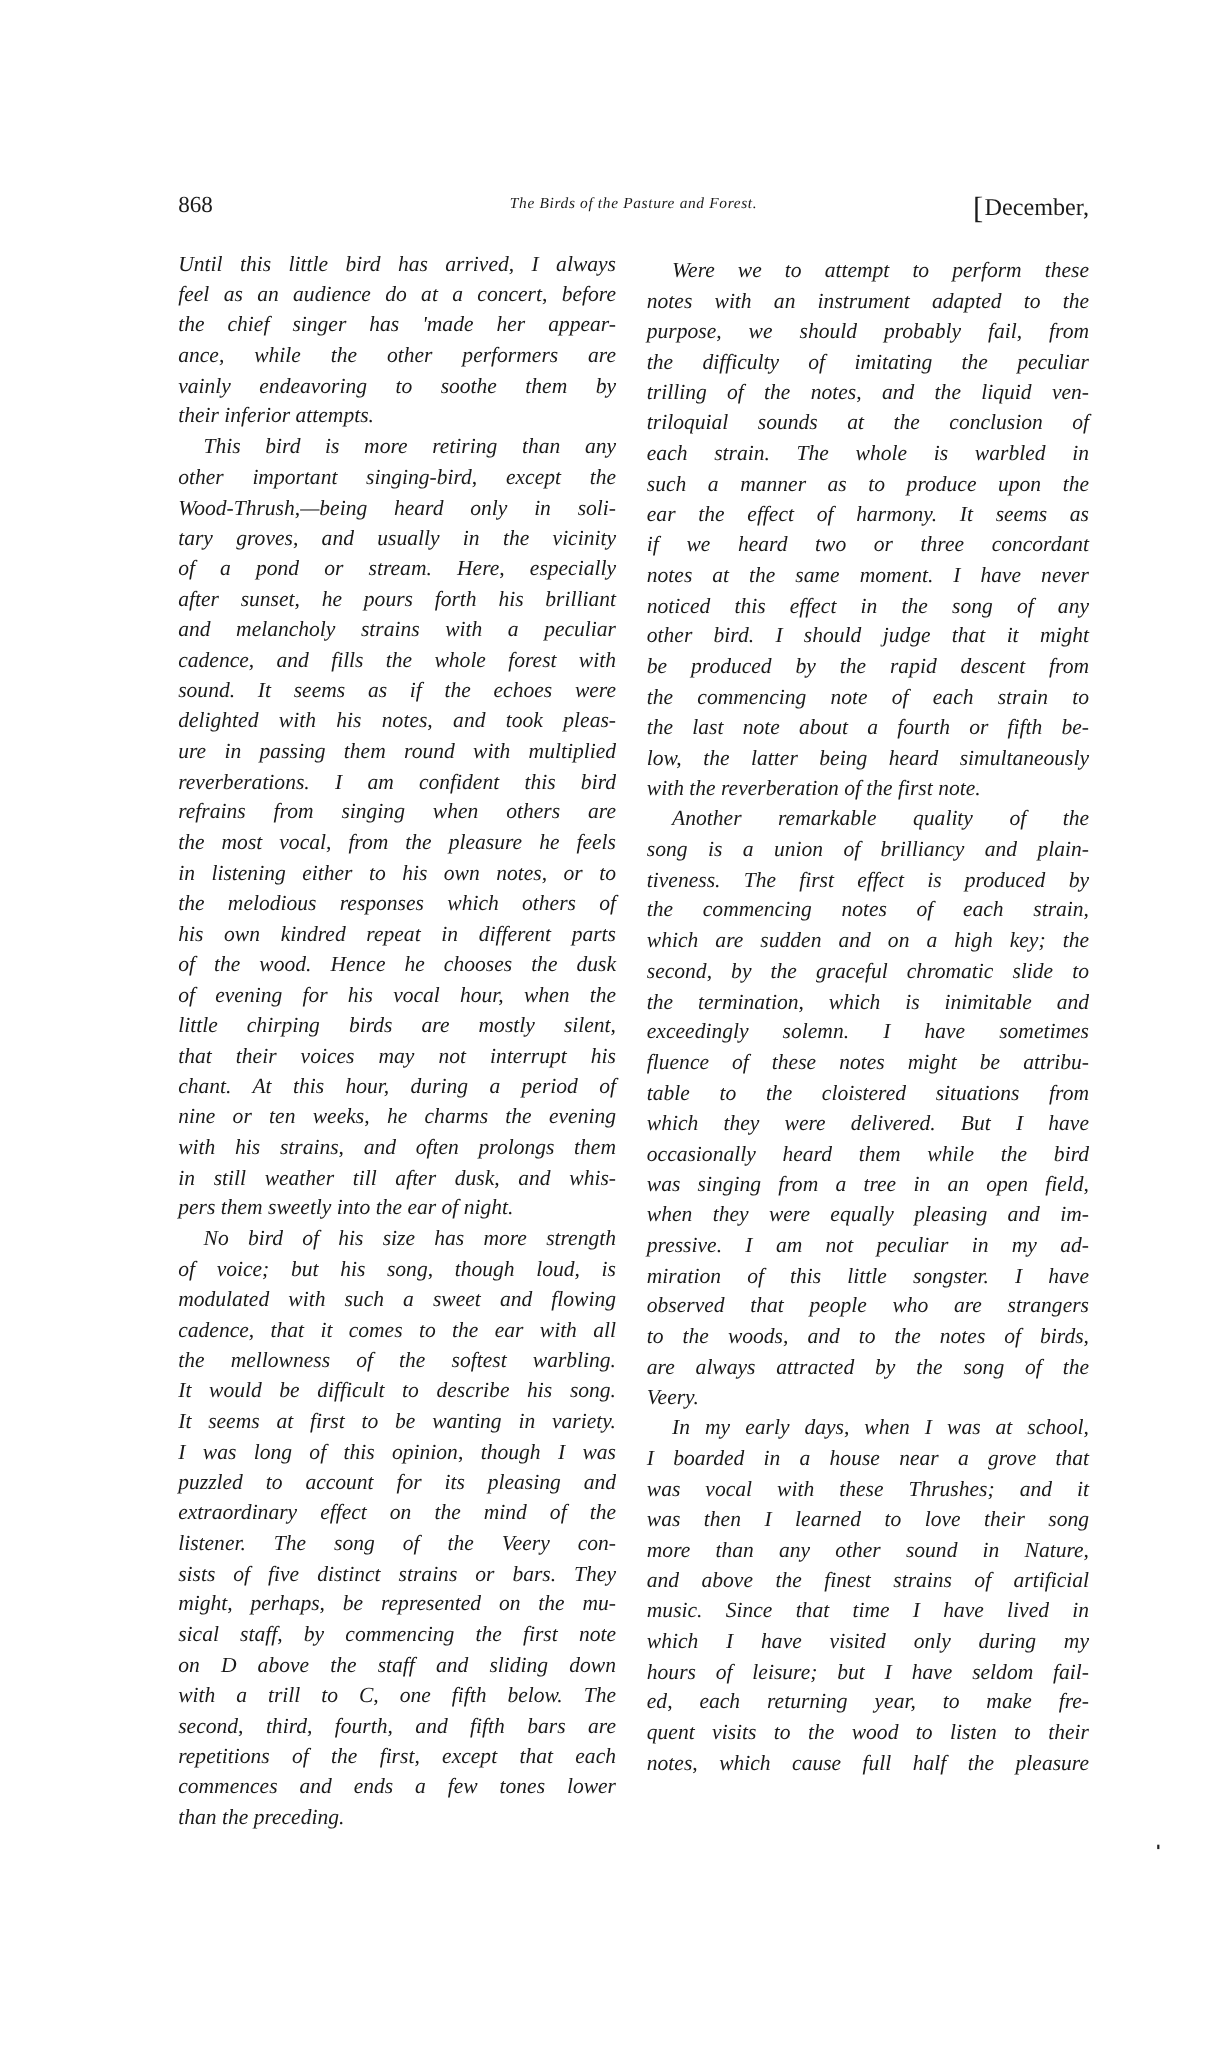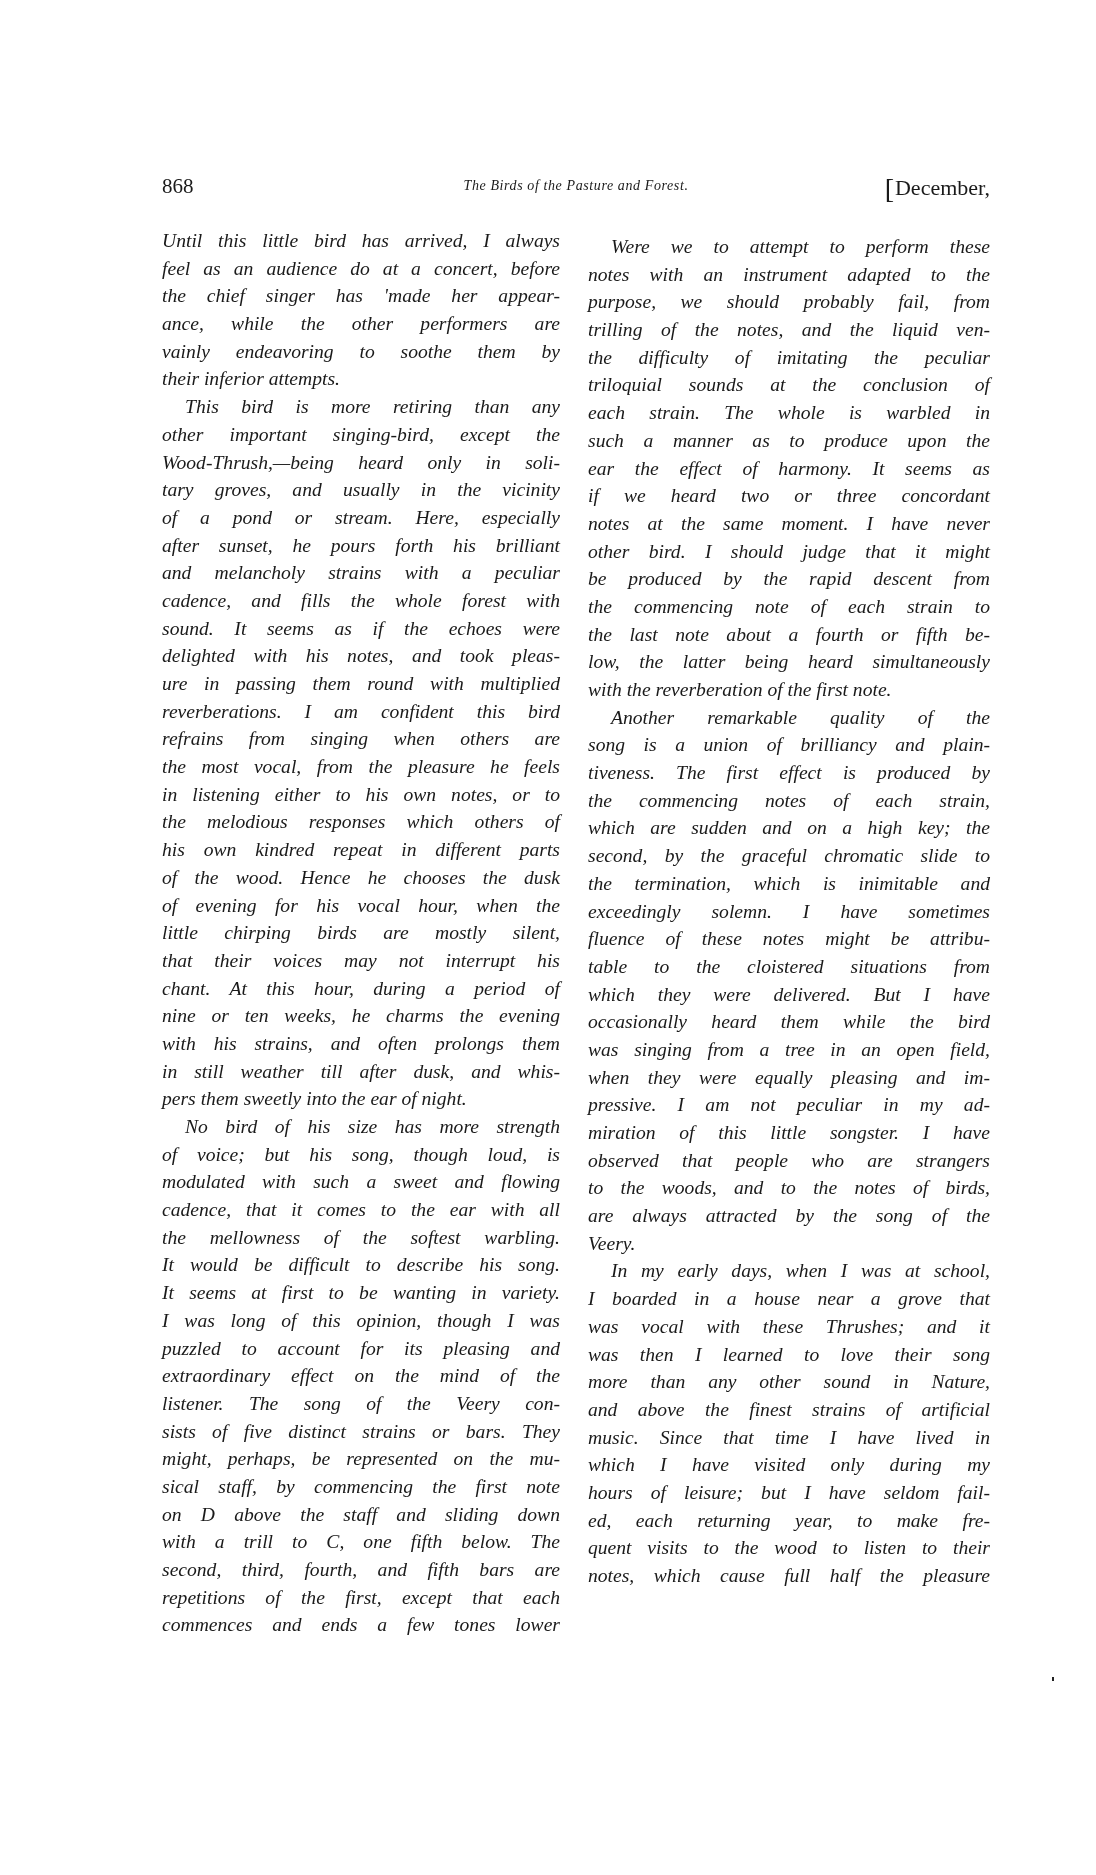--- a/index.html
+++ b/index.html
@@ -74,33 +74,35 @@
     <span class="line">extraordinary effect on the mind of the</span>
     <span class="line">listener.  The song of the Veery con-</span>
     <span class="line">sists of five distinct strains or bars.  They</span>
     <span class="line">might, perhaps, be represented on the mu-</span>
     <span class="line">sical staff, by commencing the first note</span>
     <span class="line">on D above the staff and sliding down</span>
     <span class="line">with a trill to C, one fifth below.  The</span>
     <span class="line">second, third, fourth, and fifth bars are</span>
     <span class="line">repetitions of the first, except that each</span>
     <span class="line">commences and ends a few tones lower</span>
+    <span class="line end">than the preceding.</span>
   </div>
 <div class="col right" id="col-right">
     <span class="line indent">Were we to attempt to perform these</span>
     <span class="line">notes with an instrument adapted to the</span>
     <span class="line">purpose, we should probably fail, from</span>
+    <span class="line">the difficulty of imitating the peculiar</span>
     <span class="line">trilling of the notes, and the liquid ven-</span>
-    <span class="line">the difficulty of imitating the peculiar</span>
     <span class="line">triloquial sounds at the conclusion of</span>
     <span class="line">each strain.  The whole is warbled in</span>
     <span class="line">such a manner as to produce upon the</span>
     <span class="line">ear the effect of harmony.  It seems as</span>
     <span class="line">if we heard two or three concordant</span>
     <span class="line">notes at the same moment.  I have never</span>
+    <span class="line">noticed this effect in the song of any</span>
     <span class="line">other bird.  I should judge that it might</span>
     <span class="line">be produced by the rapid descent from</span>
     <span class="line">the commencing note of each strain to</span>
     <span class="line">the last note about a fourth or fifth be-</span>
     <span class="line">low, the latter being heard simultaneously</span>
     <span class="line end">with the reverberation of the first note.</span>
     <span class="line indent">Another remarkable quality of the</span>
     <span class="line">song is a union of brilliancy and plain-</span>
     <span class="line">tiveness.  The first effect is produced by</span>
     <span class="line">the commencing notes of each strain,</span>

